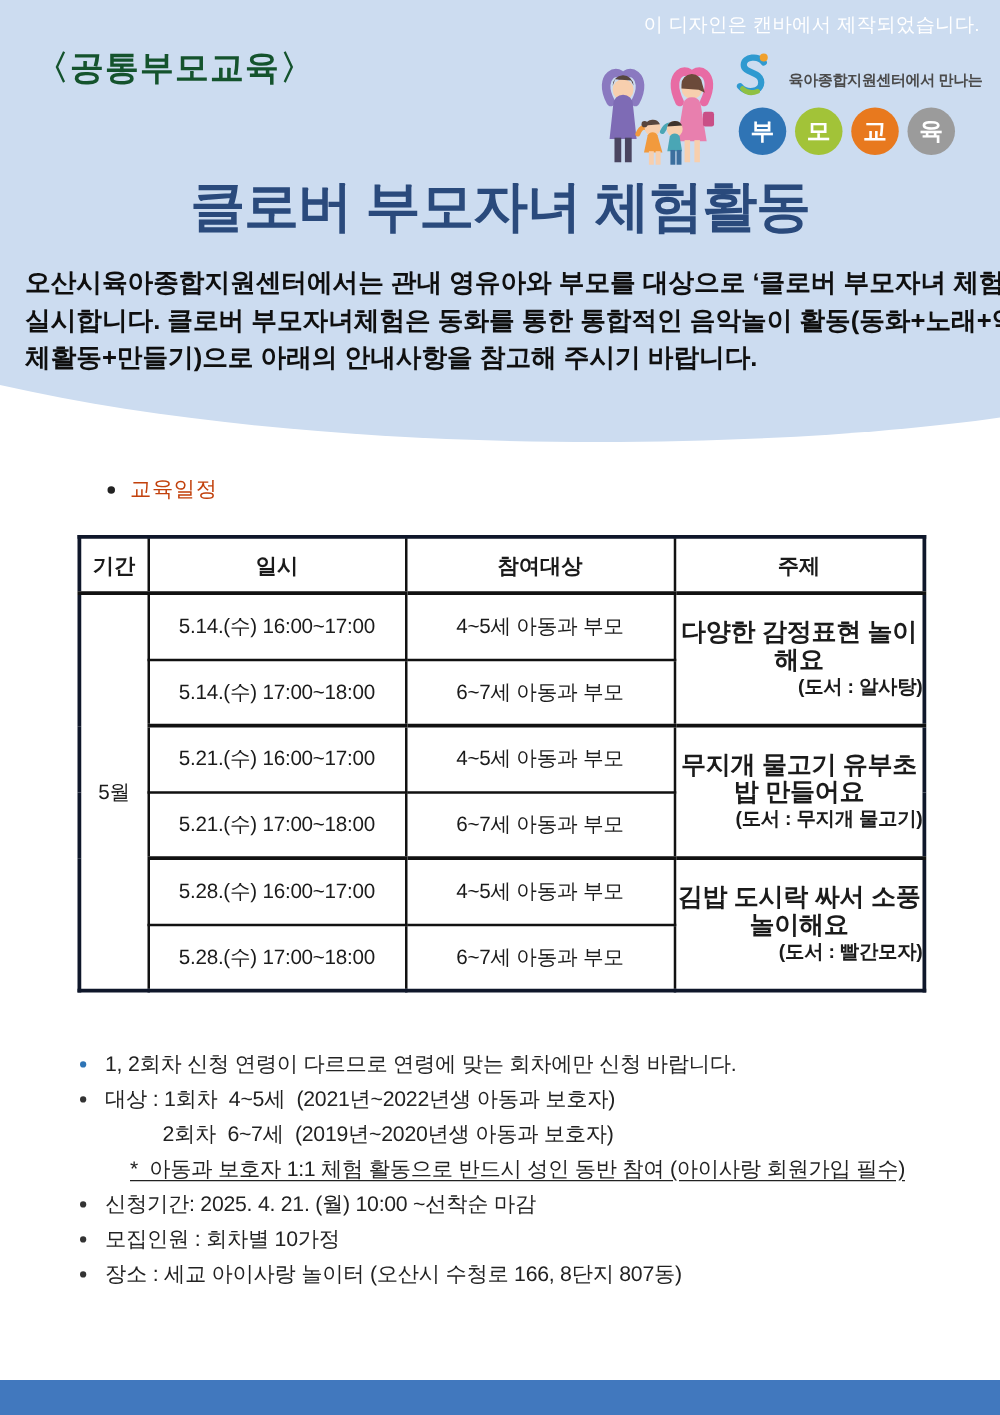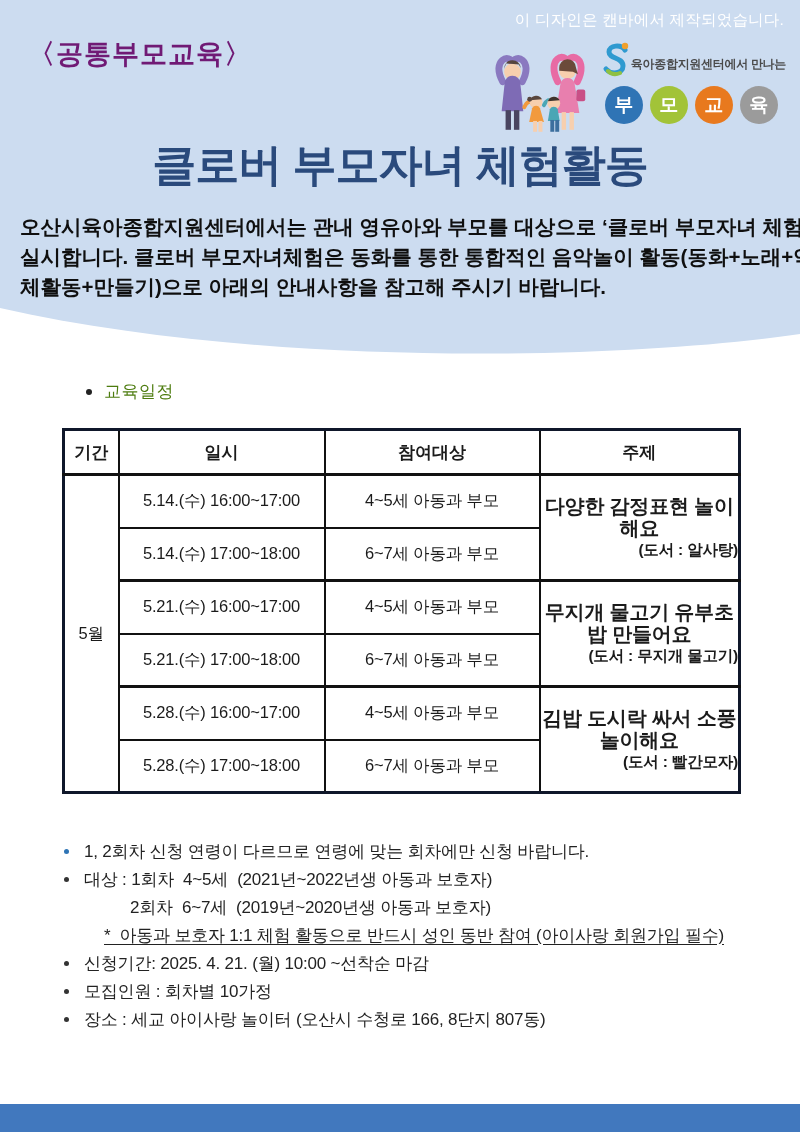--- a/index.html
+++ b/index.html
@@ -13,49 +13,49 @@
   
   .hero { position:absolute; left:0; top:0; width:800px; height:300px; background:#ccdcf0; }
   .hero-curve { position:absolute; left:0; top:300px; width:800px; height:66px; display:block; }
 
   .canva-notice {
     position:absolute; top:10px; right:16px;
     color:#ffffff; font-size:15.5px; font-weight:normal; letter-spacing:0.2px;
   }
   .category {
     position:absolute; top:36px; left:28px;
-    color:#701a75; font-size:27px; font-weight:800; letter-spacing:1px;
+    color:#14532d; font-size:27px; font-weight:800; letter-spacing:1px;
   }
 
   
   .logo-block { position:absolute; top:42px; right:14px; display:flex; align-items:flex-start; }
   .family-svg { width:118px; height:94px; }
   .logo-right { margin-left:2px; }
   .logo-top { display:flex; align-items:flex-start; }
   .s-mark { width:30px; height:36px; }
-  .logo-tagline { margin-top:14px; margin-left:0; font-size:12px; font-weight:bold; color:#4a4a4a; letter-spacing:-0.3px; }
+  .logo-tagline { margin-top:14px; margin-left:14px; font-size:12px; font-weight:bold; color:#4a4a4a; letter-spacing:-0.3px; }
   .logo-circles { display:flex; gap:7px; margin-top:8px; margin-left:4px; }
   .logo-circle {
     width:38px; height:38px; border-radius:50%;
     display:flex; align-items:center; justify-content:center;
     color:#ffffff; font-size:19px; font-weight:bold;
   }
   .c0 { background:#2f74b5; } .c1 { background:#a2c338; } .c2 { background:#e8791e; } .c3 { background:#9b9b9b; }
 
   .main-title {
     position:absolute; top:136px; left:0; width:800px;
     text-align:center; color:#2a4a7c; font-size:44px; font-weight:800; letter-spacing:-1px;
   }
   .intro { position:absolute; top:212px; left:20px; width:762px; }
   .intro div { white-space:nowrap; font-size:20.5px; font-weight:bold; color:#0f0f0f; line-height:30px; }
 
   
   .section-label { position:absolute; top:380px; left:86px; display:flex; align-items:center; }
   .dot { width:6px; height:6px; border-radius:50%; background:#222; margin-right:12px; }
-  .section-label span { font-size:17px; font-weight:500; color:#4d7c0f; letter-spacing:0.5px; }
+  .section-label span { font-size:17px; font-weight:500; color:#c2410c; letter-spacing:0.5px; }
 
   table.schedule {
     position:absolute; top:428px; left:62px; width:676px;
     border-collapse:collapse; table-layout:fixed;
     border:3px solid #0f172a;
   }
   table.schedule th, table.schedule td {
     border:2px solid #111; text-align:center; vertical-align:middle;
     color:#1b1b1b; background:#fff;
   }

